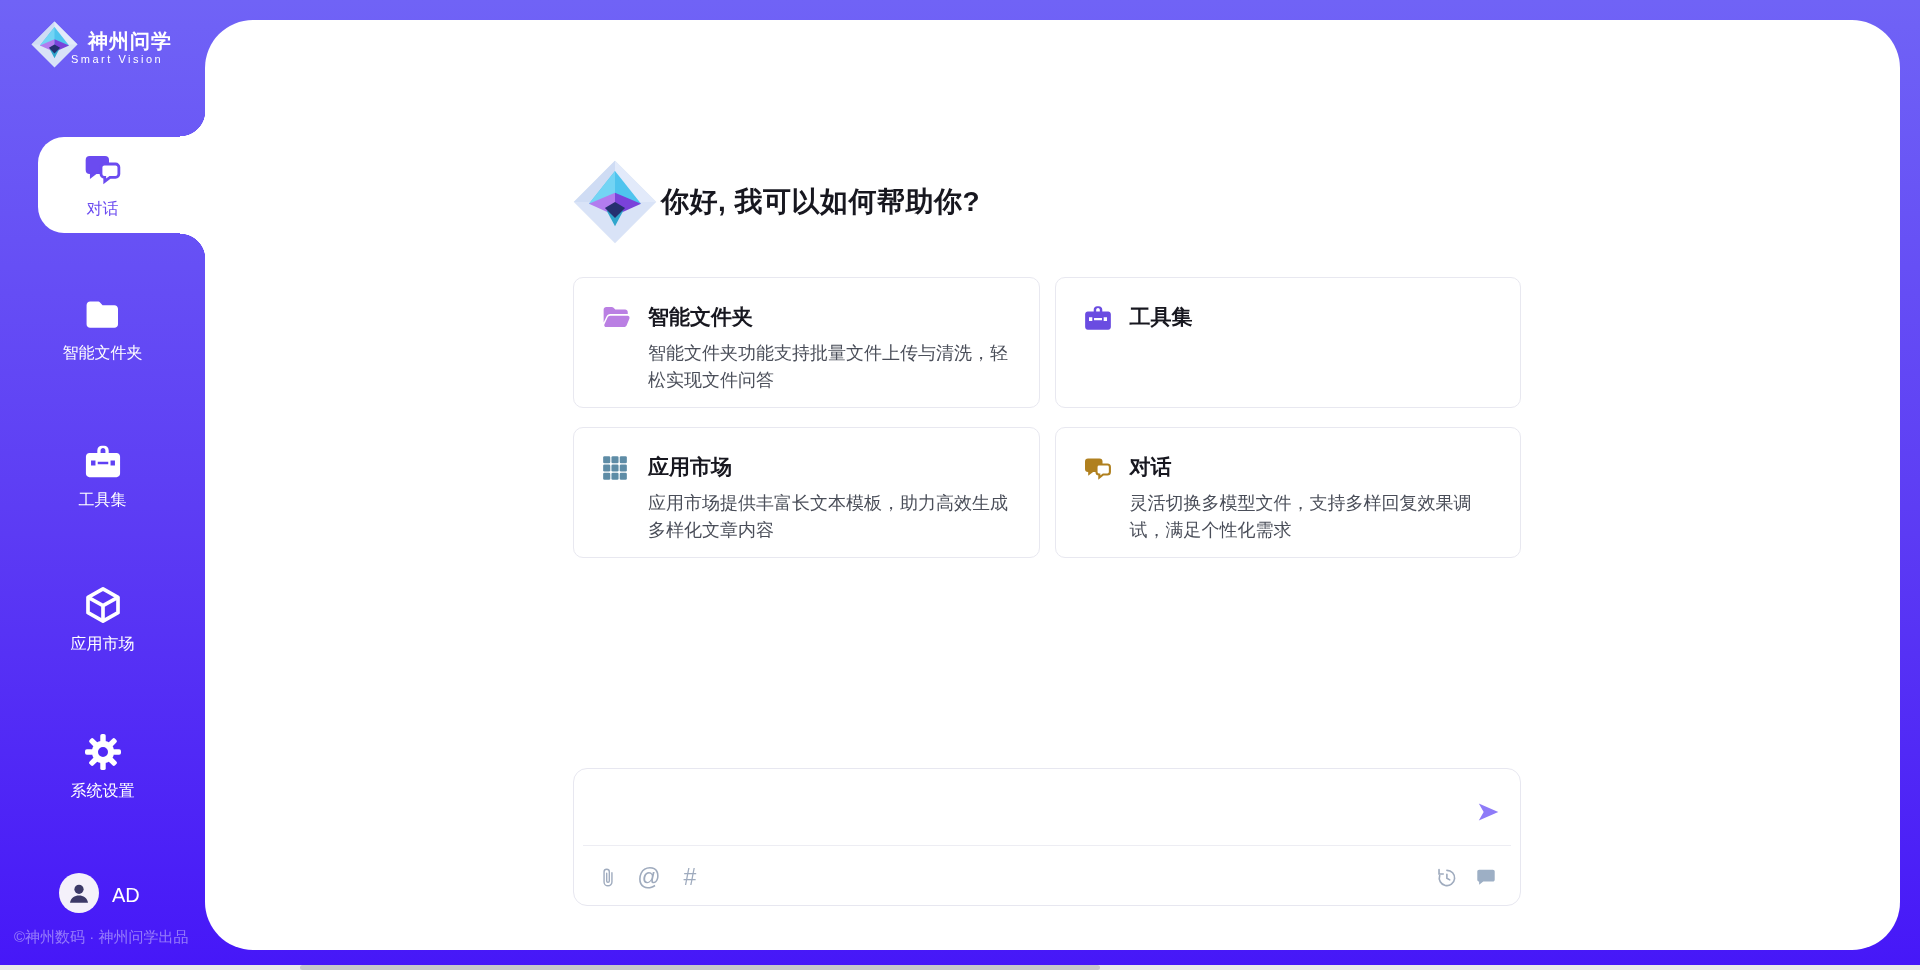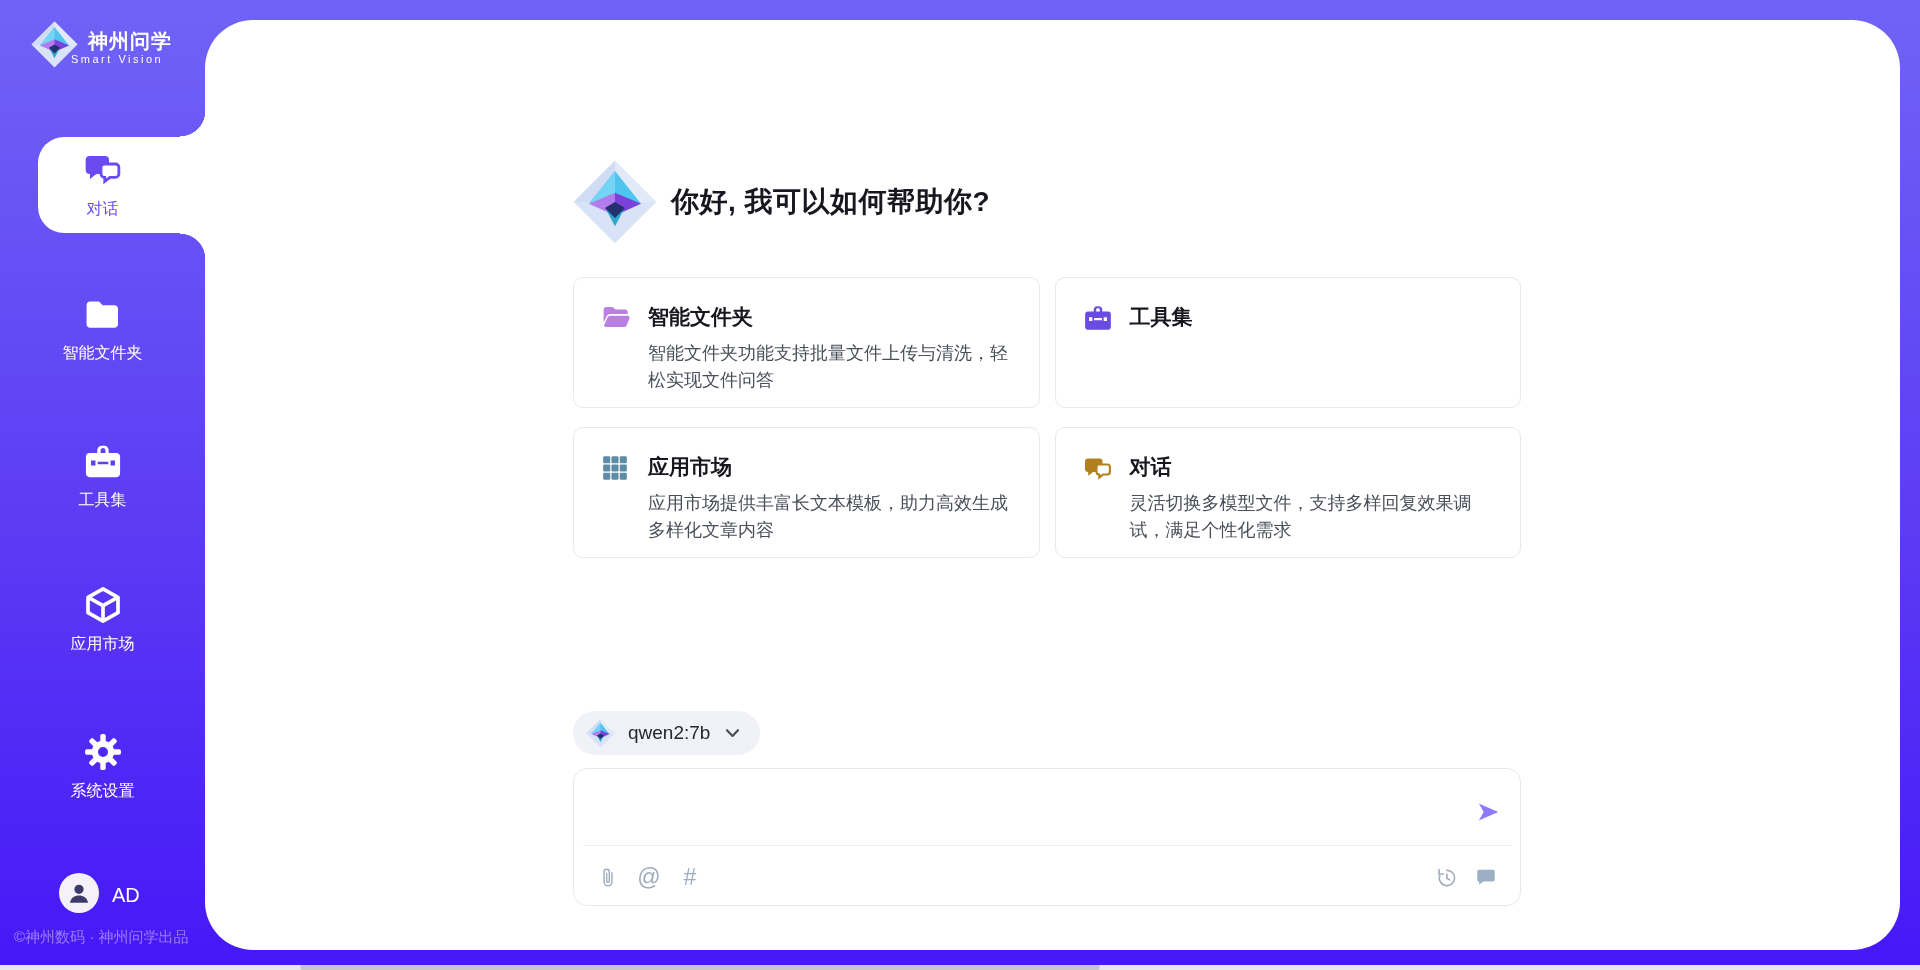--- a/index.html
+++ b/index.html
@@ -37,21 +37,21 @@
   .nav-cube    { top:585px; }
   .nav-gear    { top:732px; }
 
   .user-avatar { position:absolute; left:59px; top:873px; width:40px; height:40px; border-radius:50%;
                  background:#F4F1FA; display:flex; align-items:center; justify-content:center; cursor:pointer; }
   .user-name { position:absolute; left:112px; top:884px; font-size:20px; color:#fff; }
   .side-footer { position:absolute; left:14px; top:928px; width:200px; font-size:15px;
                  color:rgba(255,255,255,.42); }
 
   
-  .greeting { position:absolute; left:573px; top:160px; display:flex; align-items:center; gap:14px; }
+  .greeting { position:absolute; left:573px; top:160px; display:flex; align-items:center; gap:4px; }
   .greeting-gem { width:84px; height:84px; }
   .greeting-title { font-size:28px; font-weight:bold; color:#17171F; letter-spacing:.5px; }
 
   
   .cards { position:absolute; left:573px; top:277px; width:948px;
            display:grid; grid-template-columns:1fr 1fr; gap:19px 15px; }
   .card { height:131px; background:#fff; border:1px solid #E8E8F0; border-radius:10px;
           padding:25px 24px 0 27px; display:flex; gap:17px; cursor:pointer; }
   .card-icon { width:30px; height:30px; flex:none; margin-top:1px; }
   .card-title { font-size:21px; font-weight:bold; color:#17171F; }
@@ -261,29 +261,20 @@
         </svg>
       </span>
       <div>
         <div class="card-title">对话</div>
         <div class="card-desc">灵活切换多模型文件，支持多样回复效果调试，满足个性化需求</div>
       </div>
     </div>
 
   </div>
 
-  <div class="model-pill">
-    <svg class="pill-gem" viewBox="0 0 100 100">
-        <use href="#gem"></use>
-      </svg>
-    <span class="pill-label">qwen2:7b</span>
-    <svg class="pill-chevron" viewBox="0 0 13 10" width="15" height="11">
-      <path d="M1.5 2l5 5.2 5-5.2" stroke="#4A4E57" stroke-width="2" fill="none" stroke-linecap="round" stroke-linejoin="round"></path>
-    </svg>
-  </div>
 
   <div class="composer">
     <svg class="send-btn" viewBox="0 0 24 24">
       <path d="M3.5 4.2 21.5 12 3.5 19.8 8 12z" fill="#8E7BF8"></path>
     </svg>
     <div class="composer-divider"></div>
     <div class="composer-tools">
       <span class="tool">
         <svg viewBox="0 0 16 26" width="14" height="23" fill="none" stroke="#9FABBE" stroke-width="1.6" stroke-linecap="round">
           <path d="M12.5 7.5v10.5a4.5 4.5 0 0 1-9 0V6.5a3 3 0 0 1 6 0V17a1.5 1.5 0 0 1-3 0V8"></path>

